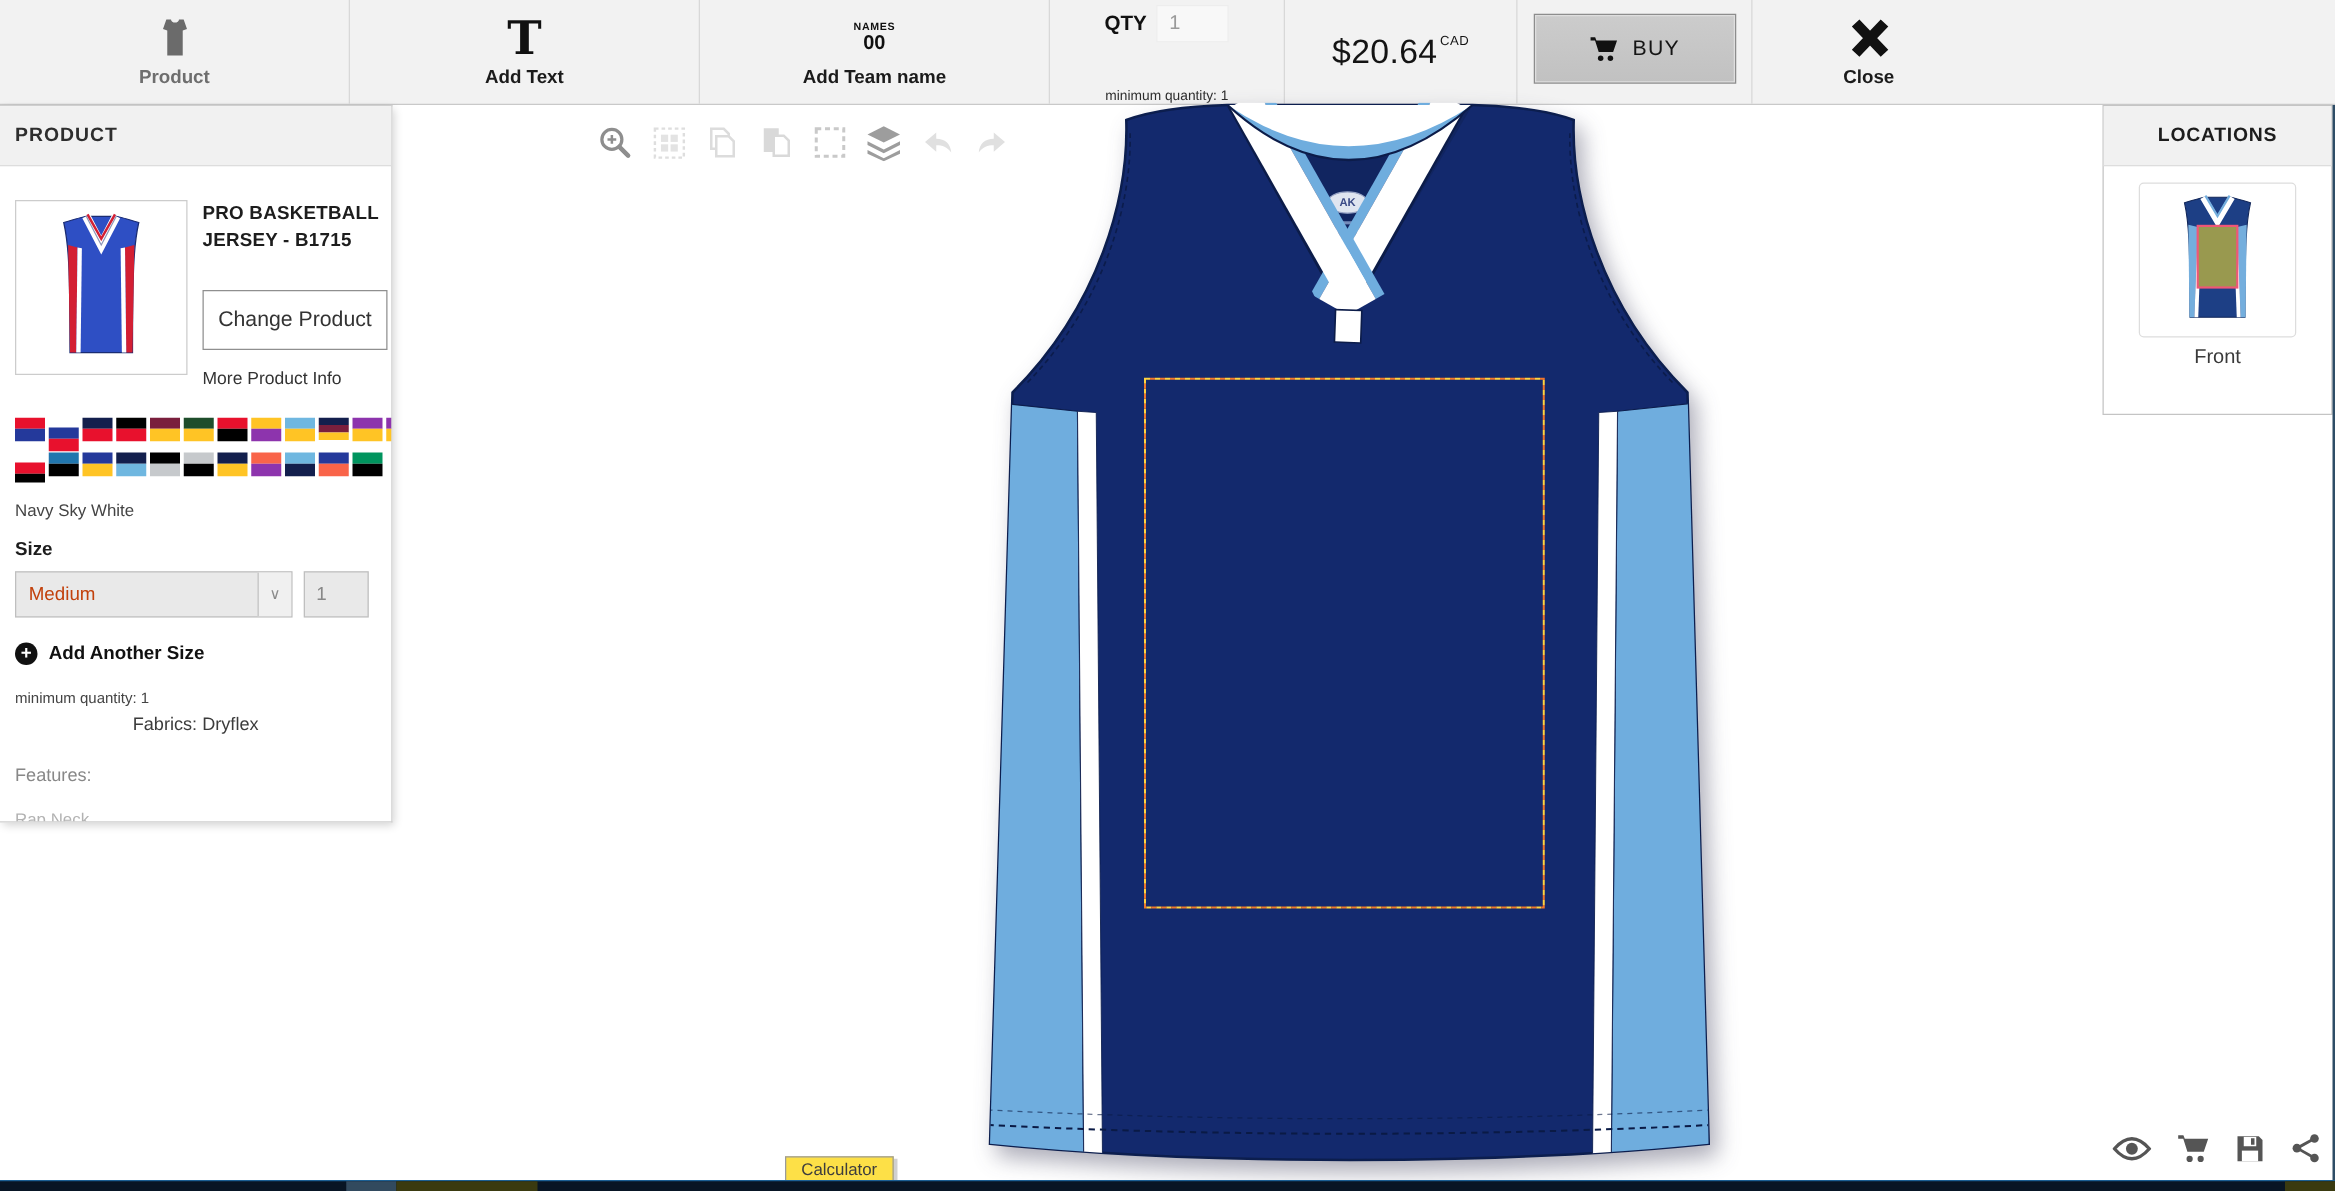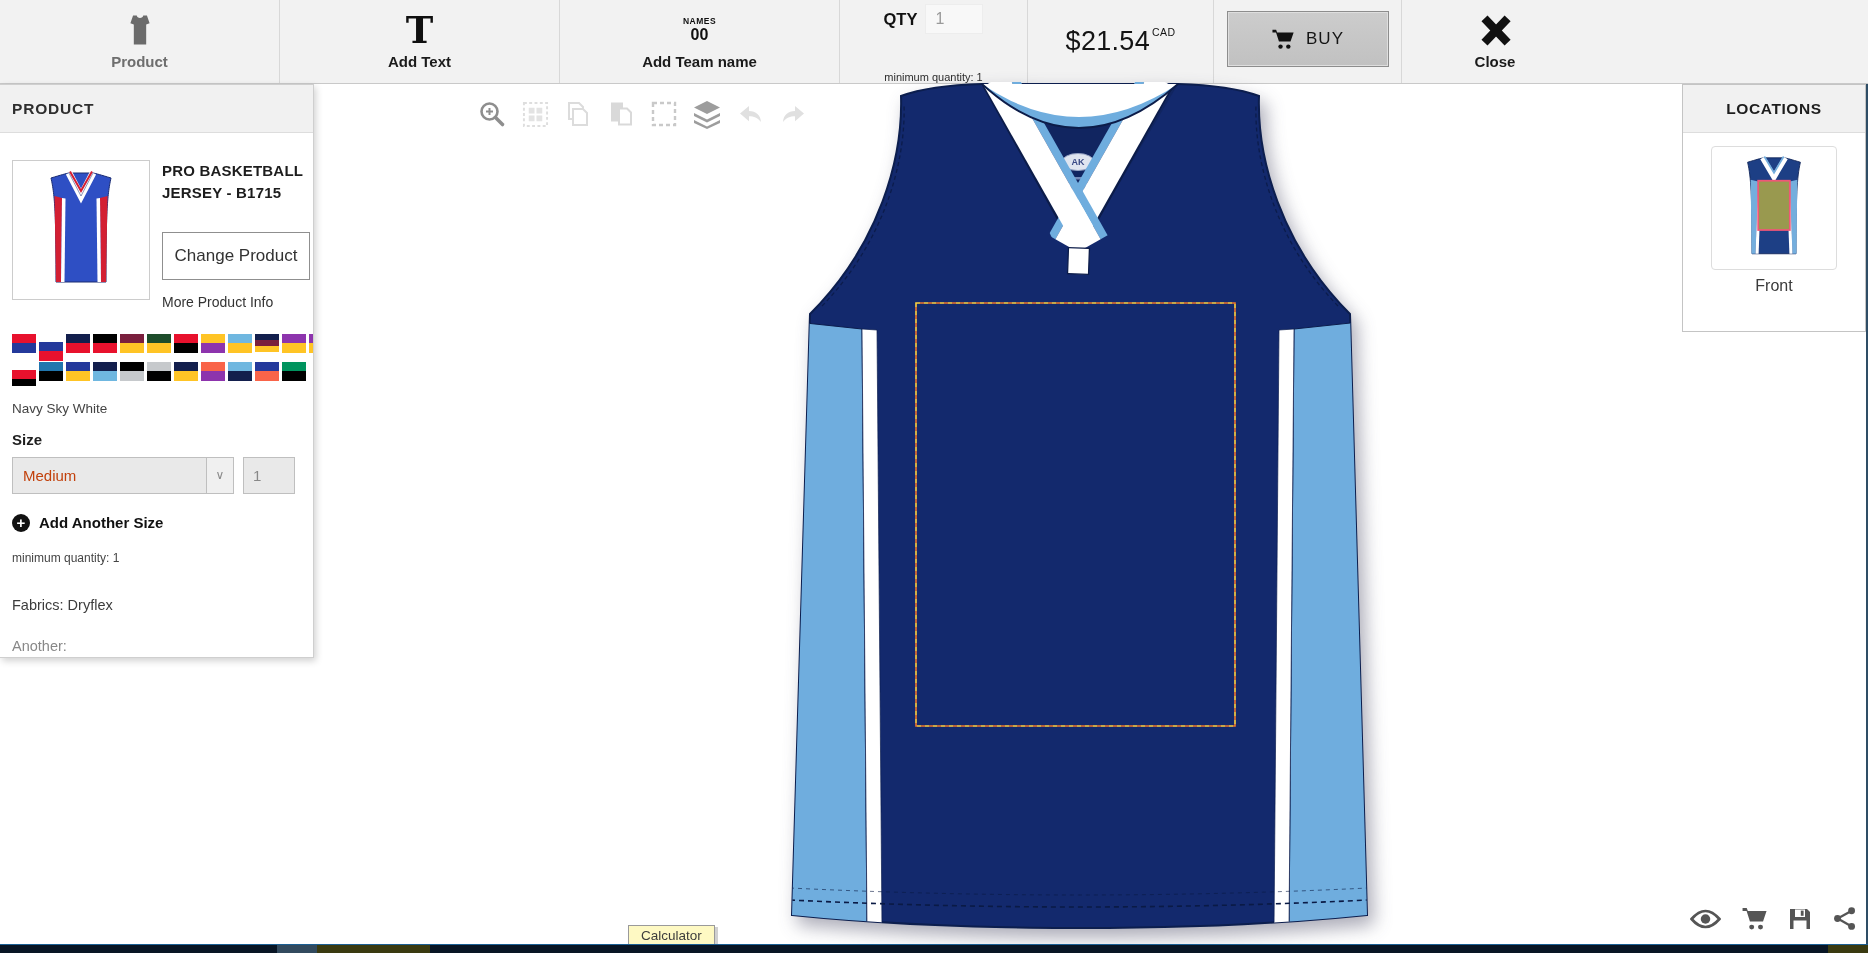--- a/index.html
+++ b/index.html
@@ -52,21 +52,21 @@
   .size-label{margin-top:15px;font-size:15px;font-weight:700;color:#1d1d1d;}
   .size-row{margin-top:9px;display:flex;gap:9px;}
   .size-select{width:222px;height:37px;background:#e9e9e9;border:1px solid #bfbfbf;display:flex;align-items:center;box-sizing:border-box;cursor:pointer;}
   .size-select .sel-txt{flex:1;padding-left:10px;font-size:15px;color:#c2410c;}
   .size-select .sel-arrow{width:26px;height:100%;border-left:1px solid #bfbfbf;background:#f0f0f0;display:flex;align-items:center;justify-content:center;color:#8a8a8a;font-size:12px;}
   .size-qty{width:52px;height:37px;background:#e9e9e9;border:1px solid #bfbfbf;box-sizing:border-box;display:flex;align-items:center;padding-left:9px;font-size:15px;color:#888;}
   .add-size{margin-top:20px;display:flex;align-items:center;gap:9px;cursor:pointer;}
   .plus-circle{width:18px;height:18px;border-radius:50%;background:#111;color:#fff;display:flex;align-items:center;justify-content:center;font-size:15px;font-weight:700;line-height:1;}
   .add-size span.lbl{font-size:15px;font-weight:700;color:#111;}
   .min-qty{margin-top:19px;font-size:12px;color:#444;}
-  .fabrics{margin-top:32px;font-size:14.5px;color:#3c3c3c;}
+  .fabrics{margin-top:7px;font-size:14.5px;color:#3c3c3c;text-align:center;}
   .features-label{margin-top:25px;font-size:14.5px;color:#888;}
   .features-wrap{margin-top:19px;position:relative;}
   .feat-1{font-size:13.5px;color:#b2b2b2;}
 
   
   .canvas-tools{position:absolute;left:477px;top:99px;display:flex;gap:13px;align-items:center;}
   .ct{width:30px;height:30px;display:flex;align-items:center;justify-content:center;cursor:pointer;}
 
   
   .jersey-svg{position:absolute;left:770px;top:82px;filter:drop-shadow(6px 9px 9px rgba(40,40,70,.38));}
@@ -74,21 +74,21 @@
   
   .locations-panel{position:absolute;left:1682px;top:84px;width:184px;height:248px;background:#fff;border:1px solid #c4c4c4;box-sizing:border-box;}
   .loc-header{height:47px;background:#f1f1f1;border-bottom:1px solid #ddd;display:flex;align-items:center;justify-content:center;font-size:15.5px;font-weight:700;letter-spacing:.6px;color:#1d1d1d;}
   .loc-card{width:124px;height:122px;margin:13px auto 0;border:1px solid #ddd;border-radius:4px;display:flex;align-items:center;justify-content:center;cursor:pointer;background:#fff;}
   .loc-label{text-align:center;margin-top:7px;font-size:16px;color:#3a3a3a;}
   .right-edge{position:absolute;right:0;top:84px;width:2px;height:861px;background:#2e4d66;}
 
   
   .bottom-icons{position:absolute;left:1690px;top:906px;display:flex;gap:20px;align-items:center;}
   .bi{cursor:pointer;display:flex;align-items:center;justify-content:center;}
-  .calc-tooltip{position:absolute;left:628px;top:925px;background:#fef9c3;border:1px solid #9a9a9a;box-shadow:3px 2px 0 rgba(150,150,150,.45);padding:2px 12px 3px;font-size:13.5px;color:#3d3d3d;}
+  .calc-tooltip{position:absolute;left:628px;top:925px;background:#fde047;border:1px solid #9a9a9a;box-shadow:3px 2px 0 rgba(150,150,150,.45);padding:2px 12px 3px;font-size:13.5px;color:#3d3d3d;}
   .bottom-bar{position:absolute;left:0;bottom:0;width:1868px;height:8px;background:#081524;border-top:1px solid #1b5f93;box-sizing:content-box;}
   .bottom-bar .seg{position:absolute;top:0;height:8px;}
 </style>
 </head>
 <body>
 
 <div class="app">
 
   <div class="topbar">
 
@@ -121,21 +121,21 @@
 
     <div class="tb-sec qty-sec">
       <div class="qty-row">
         <span class="qty-label">QTY</span>
         <div class="qty-value">1</div>
       </div>
       <div class="qty-note">minimum quantity: 1</div>
     </div>
 
     <div class="tb-sec price-sec">
-      <div class="price"><span>$21.54</span><sup>CAD</sup></div>
+      <div class="price"><span>$20.64</span><sup>CAD</sup></div>
     </div>
 
     <div class="tb-sec buy-sec">
       <div class="buy-btn">
         <svg width="24" height="22" viewBox="0 0 26 24">
             <path d="M1.5 2 h4 l1.1 2.8 h18 l-3.4 10 H8.6 L5.4 4.8 H1.5 z" fill="#111"></path>
             <circle cx="10.3" cy="20.3" r="2.4" fill="#111"></circle>
             <circle cx="18.8" cy="20.3" r="2.4" fill="#111"></circle>
           </svg>
         <span>BUY</span>
@@ -286,21 +286,21 @@
         <div class="size-qty">1</div>
       </div>
 
       <div class="add-size">
         <span class="plus-circle">+</span>
         <span class="lbl">Add Another Size</span>
       </div>
 
       <div class="min-qty">minimum quantity: 1</div>
       <div class="fabrics">Fabrics: Dryflex</div>
-      <div class="features-label">Another:</div>
+      <div class="features-label">Features:</div>
 
       <div class="features-wrap">
         <div class="feat-1">Rap Neck</div>
 
       </div>
     </div>
   </aside>
 
   <div class="canvas-tools">
     <div class="ct">

